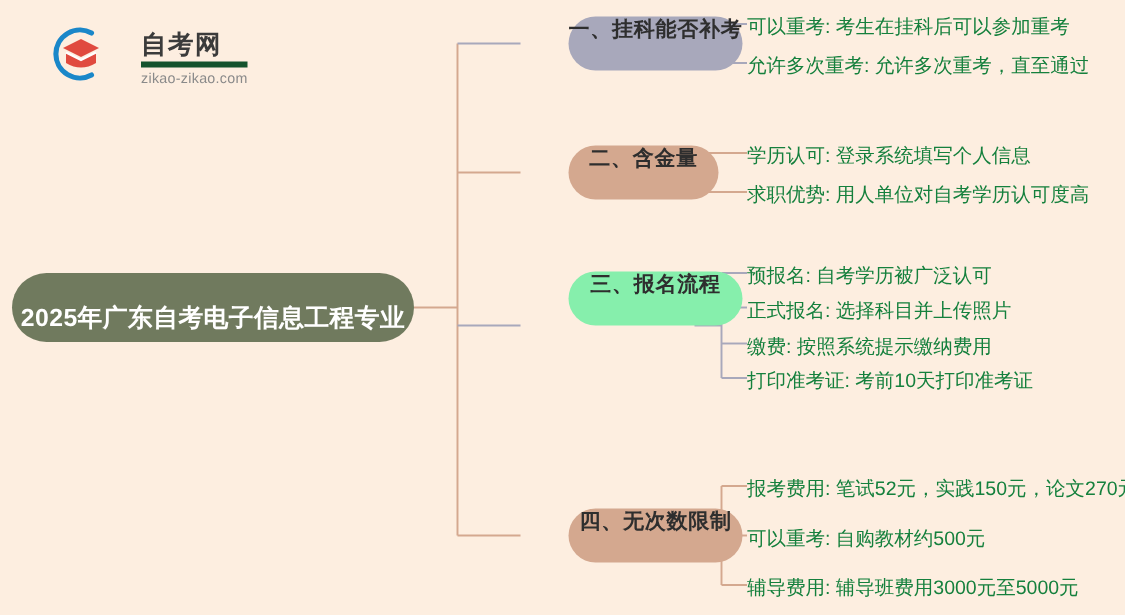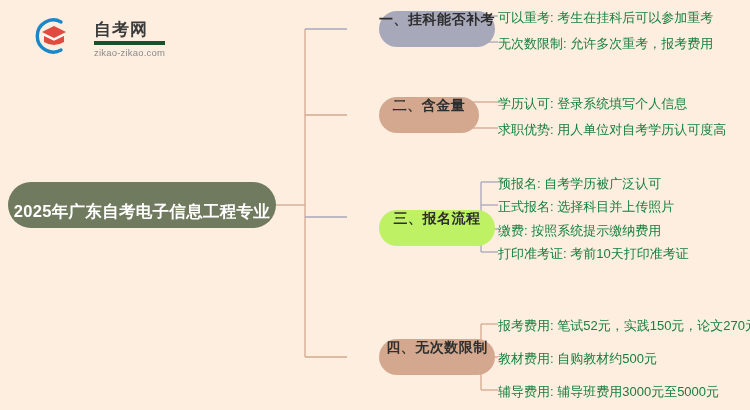--- a/index.html
+++ b/index.html
@@ -96,21 +96,21 @@
   .branch-label {
     font-size: 14px;
     font-weight: bold;
     color: #2e2e2e;
     white-space: nowrap;
     letter-spacing: 0.5px;
   }
 
   #branch-0 { top: 11px;  width: 116px; background: #a8a8bb; }
   #branch-1 { top: 97px;  width: 100px; background: #d4a88f; }
-  #branch-2 { top: 210px; width: 116px; background: #bef264; }
+  #branch-2 { top: 181px; width: 116px; background: #86efac; }
   #branch-3 { top: 339px; width: 116px; background: #d4a88f; }
 
   
   .leaf {
     position: absolute;
     left: 498px;
     font-size: 13px;
     color: #15803d;
     white-space: nowrap;
     line-height: 1;
@@ -180,25 +180,25 @@
   <span class="branch-label">二、含金量</span>
 </div>
 <div class="branch-node" id="branch-2">
   <span class="branch-label">三、报名流程</span>
 </div>
 <div class="branch-node" id="branch-3">
   <span class="branch-label">四、无次数限制</span>
 </div>
 
 <div class="leaf" style="top:11px">可以重考: 考生在挂科后可以参加重考</div>
-<div class="leaf" style="top:37px">无次数限制: 允许多次重考，报考费用</div>
+<div class="leaf" style="top:37px">允许多次重考: 允许多次重考，直至通过</div>
 
 <div class="leaf" style="top:97px">学历认可: 登录系统填写个人信息</div>
 <div class="leaf" style="top:123px">求职优势: 用人单位对自考学历认可度高</div>
 
 <div class="leaf" style="top:177px">预报名: 自考学历被广泛认可</div>
 <div class="leaf" style="top:200px">正式报名: 选择科目并上传照片</div>
 <div class="leaf" style="top:224px">缴费: 按照系统提示缴纳费用</div>
 <div class="leaf" style="top:247px">打印准考证: 考前10天打印准考证</div>
 
 <div class="leaf" style="top:319px">报考费用: 笔试52元，实践150元，论文270元</div>
-<div class="leaf" style="top:352px">教材费用: 自购教材约500元</div>
+<div class="leaf" style="top:352px">可以重考: 自购教材约500元</div>
 <div class="leaf" style="top:385px">辅导费用: 辅导班费用3000元至5000元</div>
 
 </body></html>

